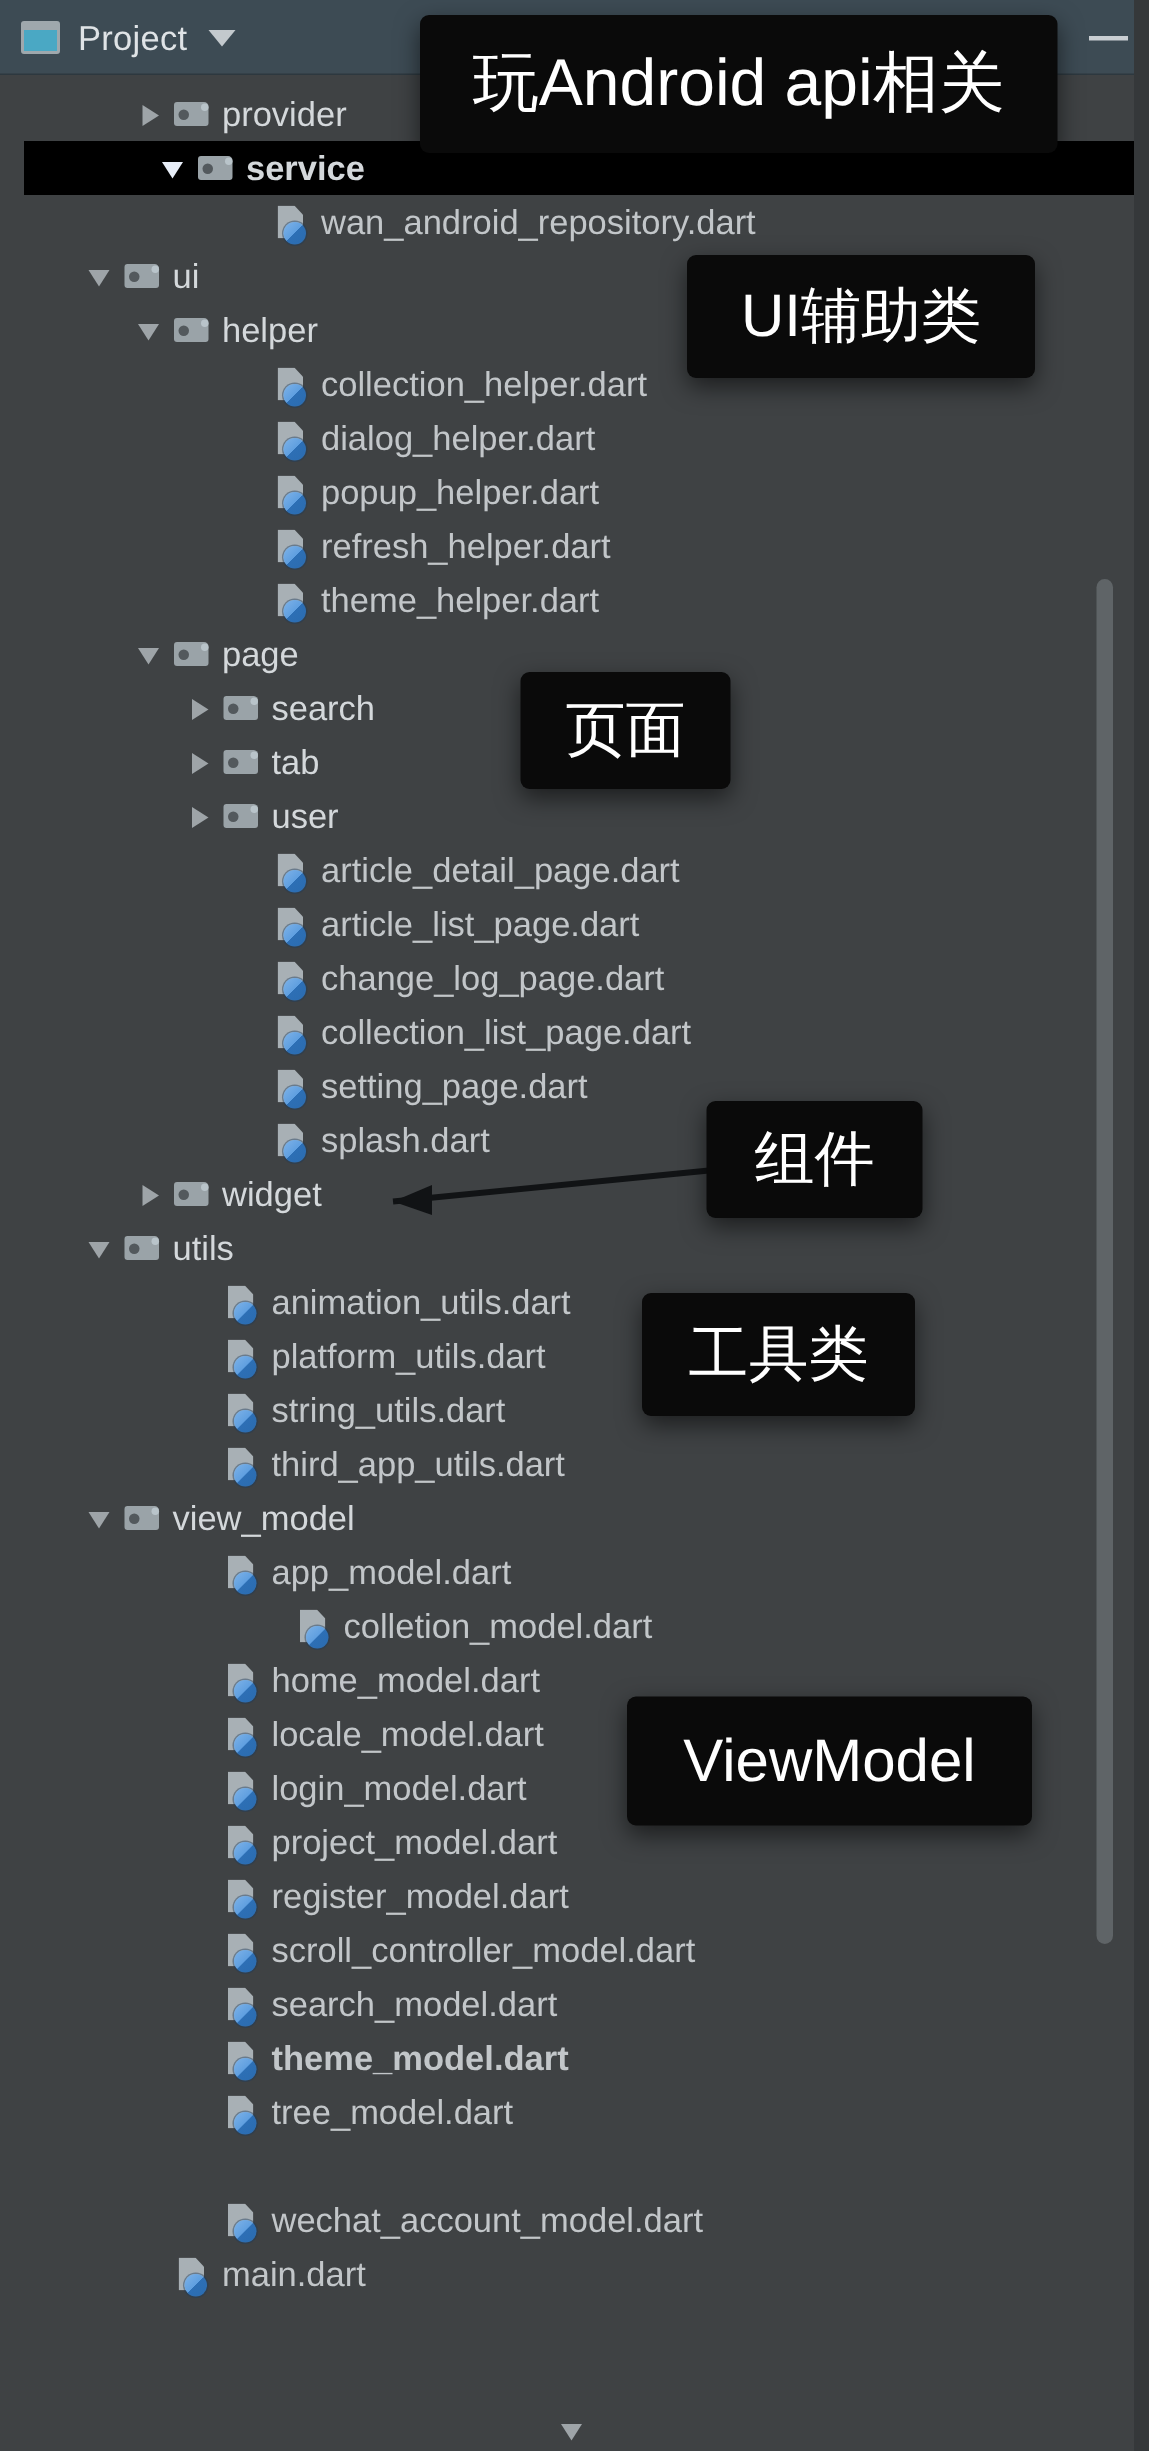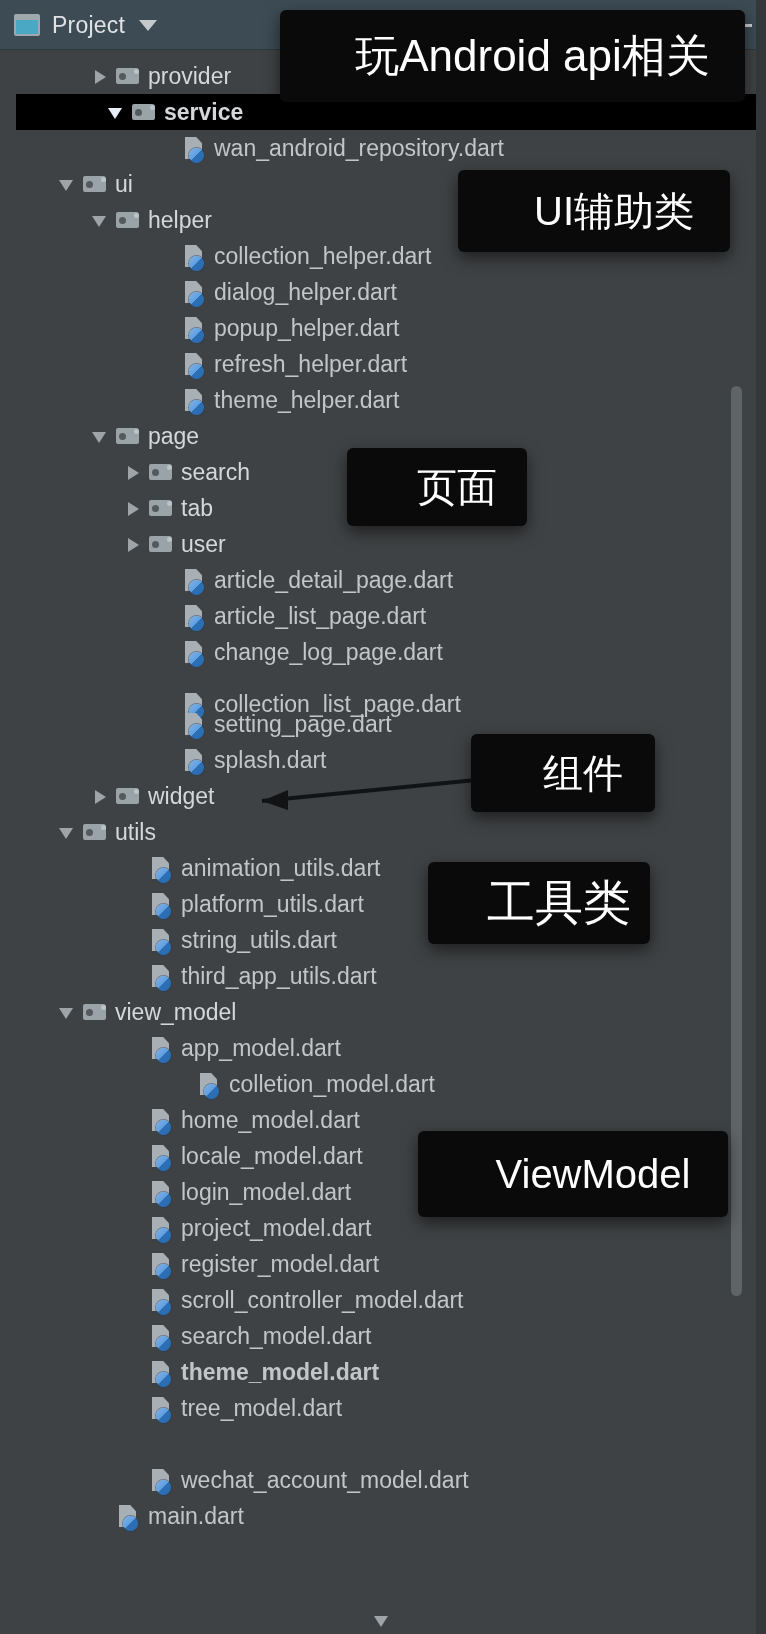--- a/index.html
+++ b/index.html
@@ -125,21 +125,21 @@
   }
 
   
   #arrowSvg{position:absolute;left:0;top:0;width:766px;height:1634px;pointer-events:none;}
 
   
   .callout{
     position:absolute;background:#0a0a0a;border-radius:6px;
     color:#ffffff;display:flex;align-items:center;justify-content:center;
     box-shadow:0 6px 16px rgba(0,0,0,.55);
-    text-align:center;line-height:1;padding-left:40px;
+    text-align:center;line-height:1;
   }
 </style>
 </head>
 <body>
 
 <div id="toolbar">
   <div class="tb-icon"></div>
   <div class="tb-title">Project</div>
   <div class="tb-caret"></div>
   <div class="tb-spacer"></div>
@@ -251,21 +251,21 @@
       <div class="twisty"></div>
       <div class="ico dart"></div>
       <div class="lbl">article_list_page.dart</div>
     </div>
     <div class="row" style="top: 584px;">
       <div style="width: 154px; height: 36px; flex: 0 0 auto;"></div>
       <div class="twisty"></div>
       <div class="ico dart"></div>
       <div class="lbl">change_log_page.dart</div>
     </div>
-    <div class="row" style="top: 636px; align-items: flex-end;">
+    <div class="row" style="top: 620px; align-items: flex-end;">
       <div style="width: 154px; height: 36px; flex: 0 0 auto;"></div>
       <div class="twisty"></div>
       <div class="ico dart"></div>
       <div class="lbl">collection_list_page.dart</div>
     </div>
     <div class="row" style="top: 656px;">
       <div style="width: 154px; height: 36px; flex: 0 0 auto;"></div>
       <div class="twisty"></div>
       <div class="ico dart"></div>
       <div class="lbl">setting_page.dart</div>
@@ -413,15 +413,15 @@
       <line x1="476" y1="780" x2="262" y2="801" stroke="#111315" stroke-width="4"></line>
       <polygon points="262,801 288,790 288,810" fill="#111315"></polygon>
     </g>
 </svg>
 
 <div id="calloutLayer">
     <div class="callout" style="left: 280px; top: 10px; width: 425px; height: 92px; font-size: 44px;">玩Android api相关</div>
     <div class="callout" style="left: 458px; top: 170px; width: 232px; height: 82px; font-size: 40px;">UI辅助类</div>
     <div class="callout" style="left: 347px; top: 448px; width: 140px; height: 78px; font-size: 40px;">页面</div>
     <div class="callout" style="left: 471px; top: 734px; width: 144px; height: 78px; font-size: 40px;">组件</div>
-    <div class="callout" style="left: 428px; top: 862px; width: 182px; height: 82px; font-size: 48px;">工具类</div>
+    <div class="callout" style="left: 428px; top: 862px; width: 182px; height: 82px; font-size: 40px;">工具类</div>
     <div class="callout" style="left: 418px; top: 1131px; width: 270px; height: 86px; font-size: 40px;">ViewModel</div>
   </div>
 
 </body></html>

